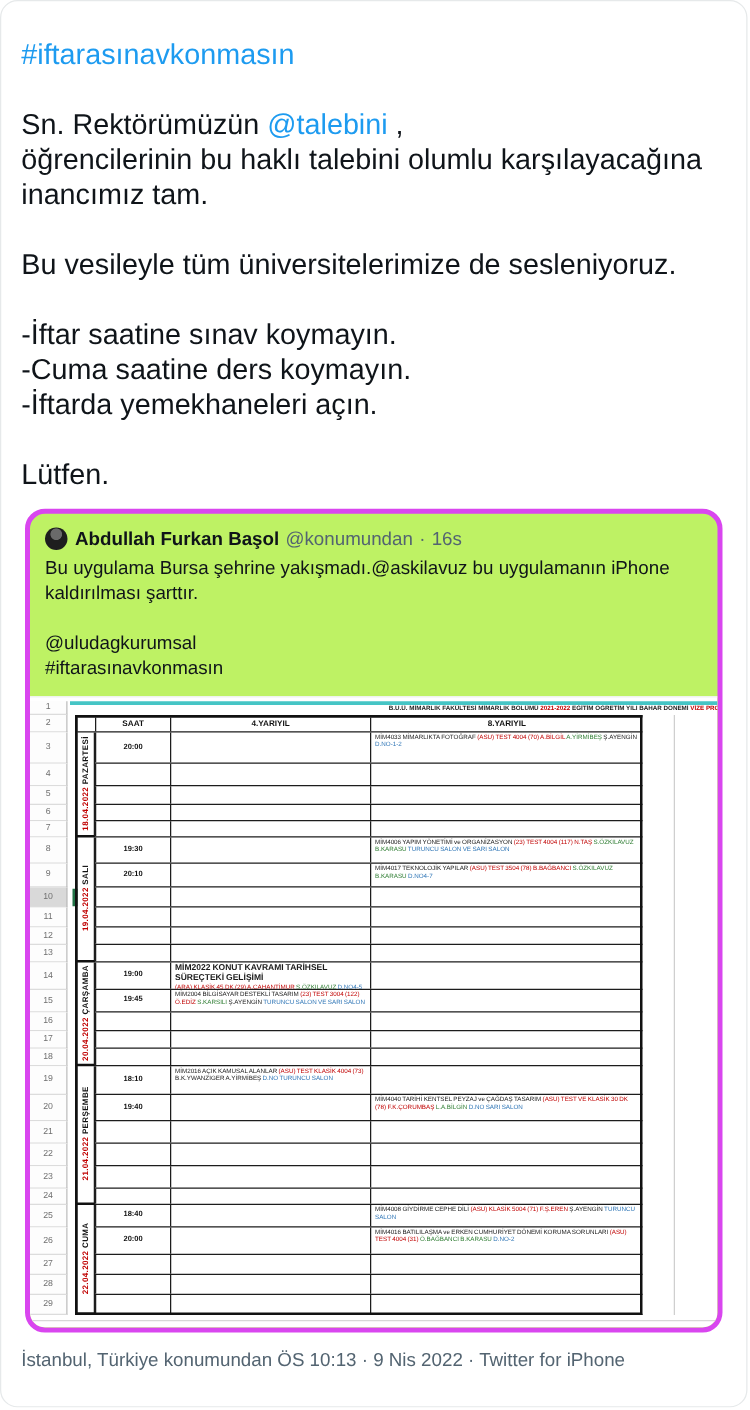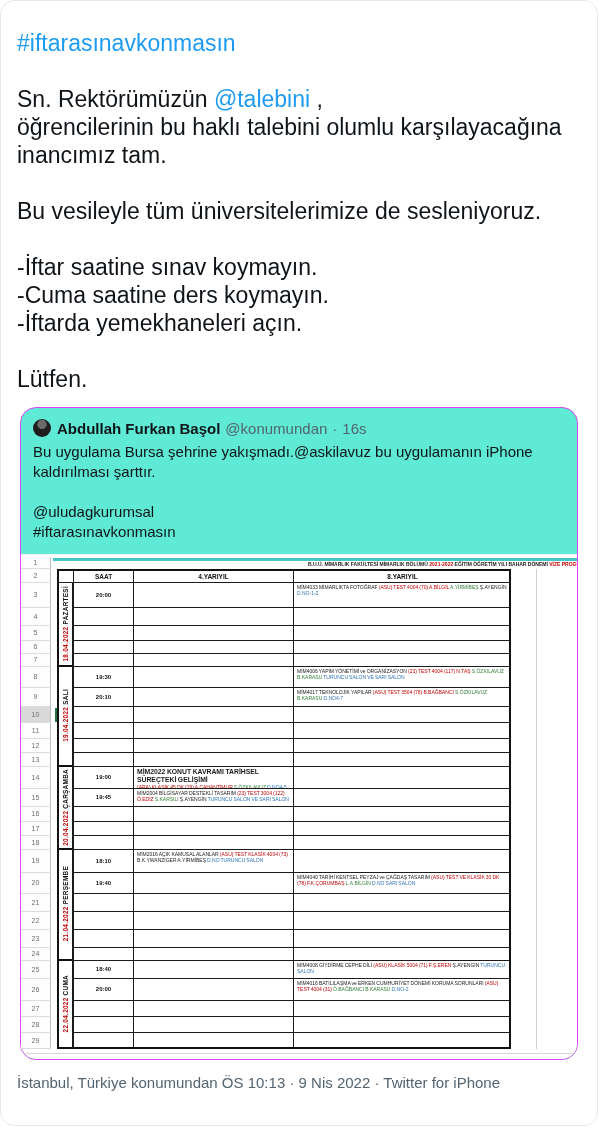--- a/index.html
+++ b/index.html
@@ -10,21 +10,21 @@
   .t-head{display:flex;align-items:flex-start;}
   .avatar{width:48px;height:48px;border-radius:50%;overflow:hidden;flex:0 0 48px;background:#c9cec2;}
   .name-block{margin-left:12px;padding-top:3px;flex:1;}
   .t-name{font-weight:bold;font-size:16px;color:#0f1419;line-height:20px;}
   .t-handle{font-size:15px;color:#536471;line-height:20px;}
   .more-btn{color:#536471;font-size:18px;letter-spacing:1px;padding:2px 4px;cursor:pointer;line-height:14px;}
   
   .t-body{margin-top:16px;font-size:23px;line-height:28px;color:#0f1419;white-space:pre-wrap;word-wrap:break-word;}
   .t-body .lnk{color:#1d9bf0;}
   
-  .q-card{margin-top:14px;margin-left:3px;margin-right:3px;border:1px solid #d946ef;border-radius:16px;overflow:hidden;background:#5eead4;cursor:pointer;}
+  .q-card{margin-top:14px;margin-left:3px;margin-right:3px;border:4px solid #d946ef;border-radius:16px;overflow:hidden;background:#bef264;cursor:pointer;}
   .q-head{display:flex;align-items:center;padding:11px 12px 4px 12px;font-size:15px;}
   .q-avatar{width:18px;height:18px;border-radius:50%;flex:0 0 18px;background:radial-gradient(circle at 50% 30%,#6a6a6a 0 28%,#1e1e1e 32% 100%);}
   .q-name{font-weight:bold;color:#0f1419;margin-left:6px;}
   .q-meta{color:#536471;margin-left:5px;}
   .q-text{padding:1px 12px 12px 12px;font-size:15px;line-height:20px;color:#0f1419;white-space:pre-wrap;}
   
   .q-img{position:relative;background:#fff;border-top:1px solid #eff1f2;}
   .sheet{position:relative;width:100%;height:100%;overflow:hidden;font-family:"Liberation Sans",sans-serif;}
   .abs{position:absolute;box-sizing:border-box;}
   .gut{font-size:7px;color:#6f6f6f;display:flex;align-items:center;justify-content:center;border-right:1px solid #bdbdbd;border-bottom:1px solid #dcdcdc;background:#fdfdfd;}

